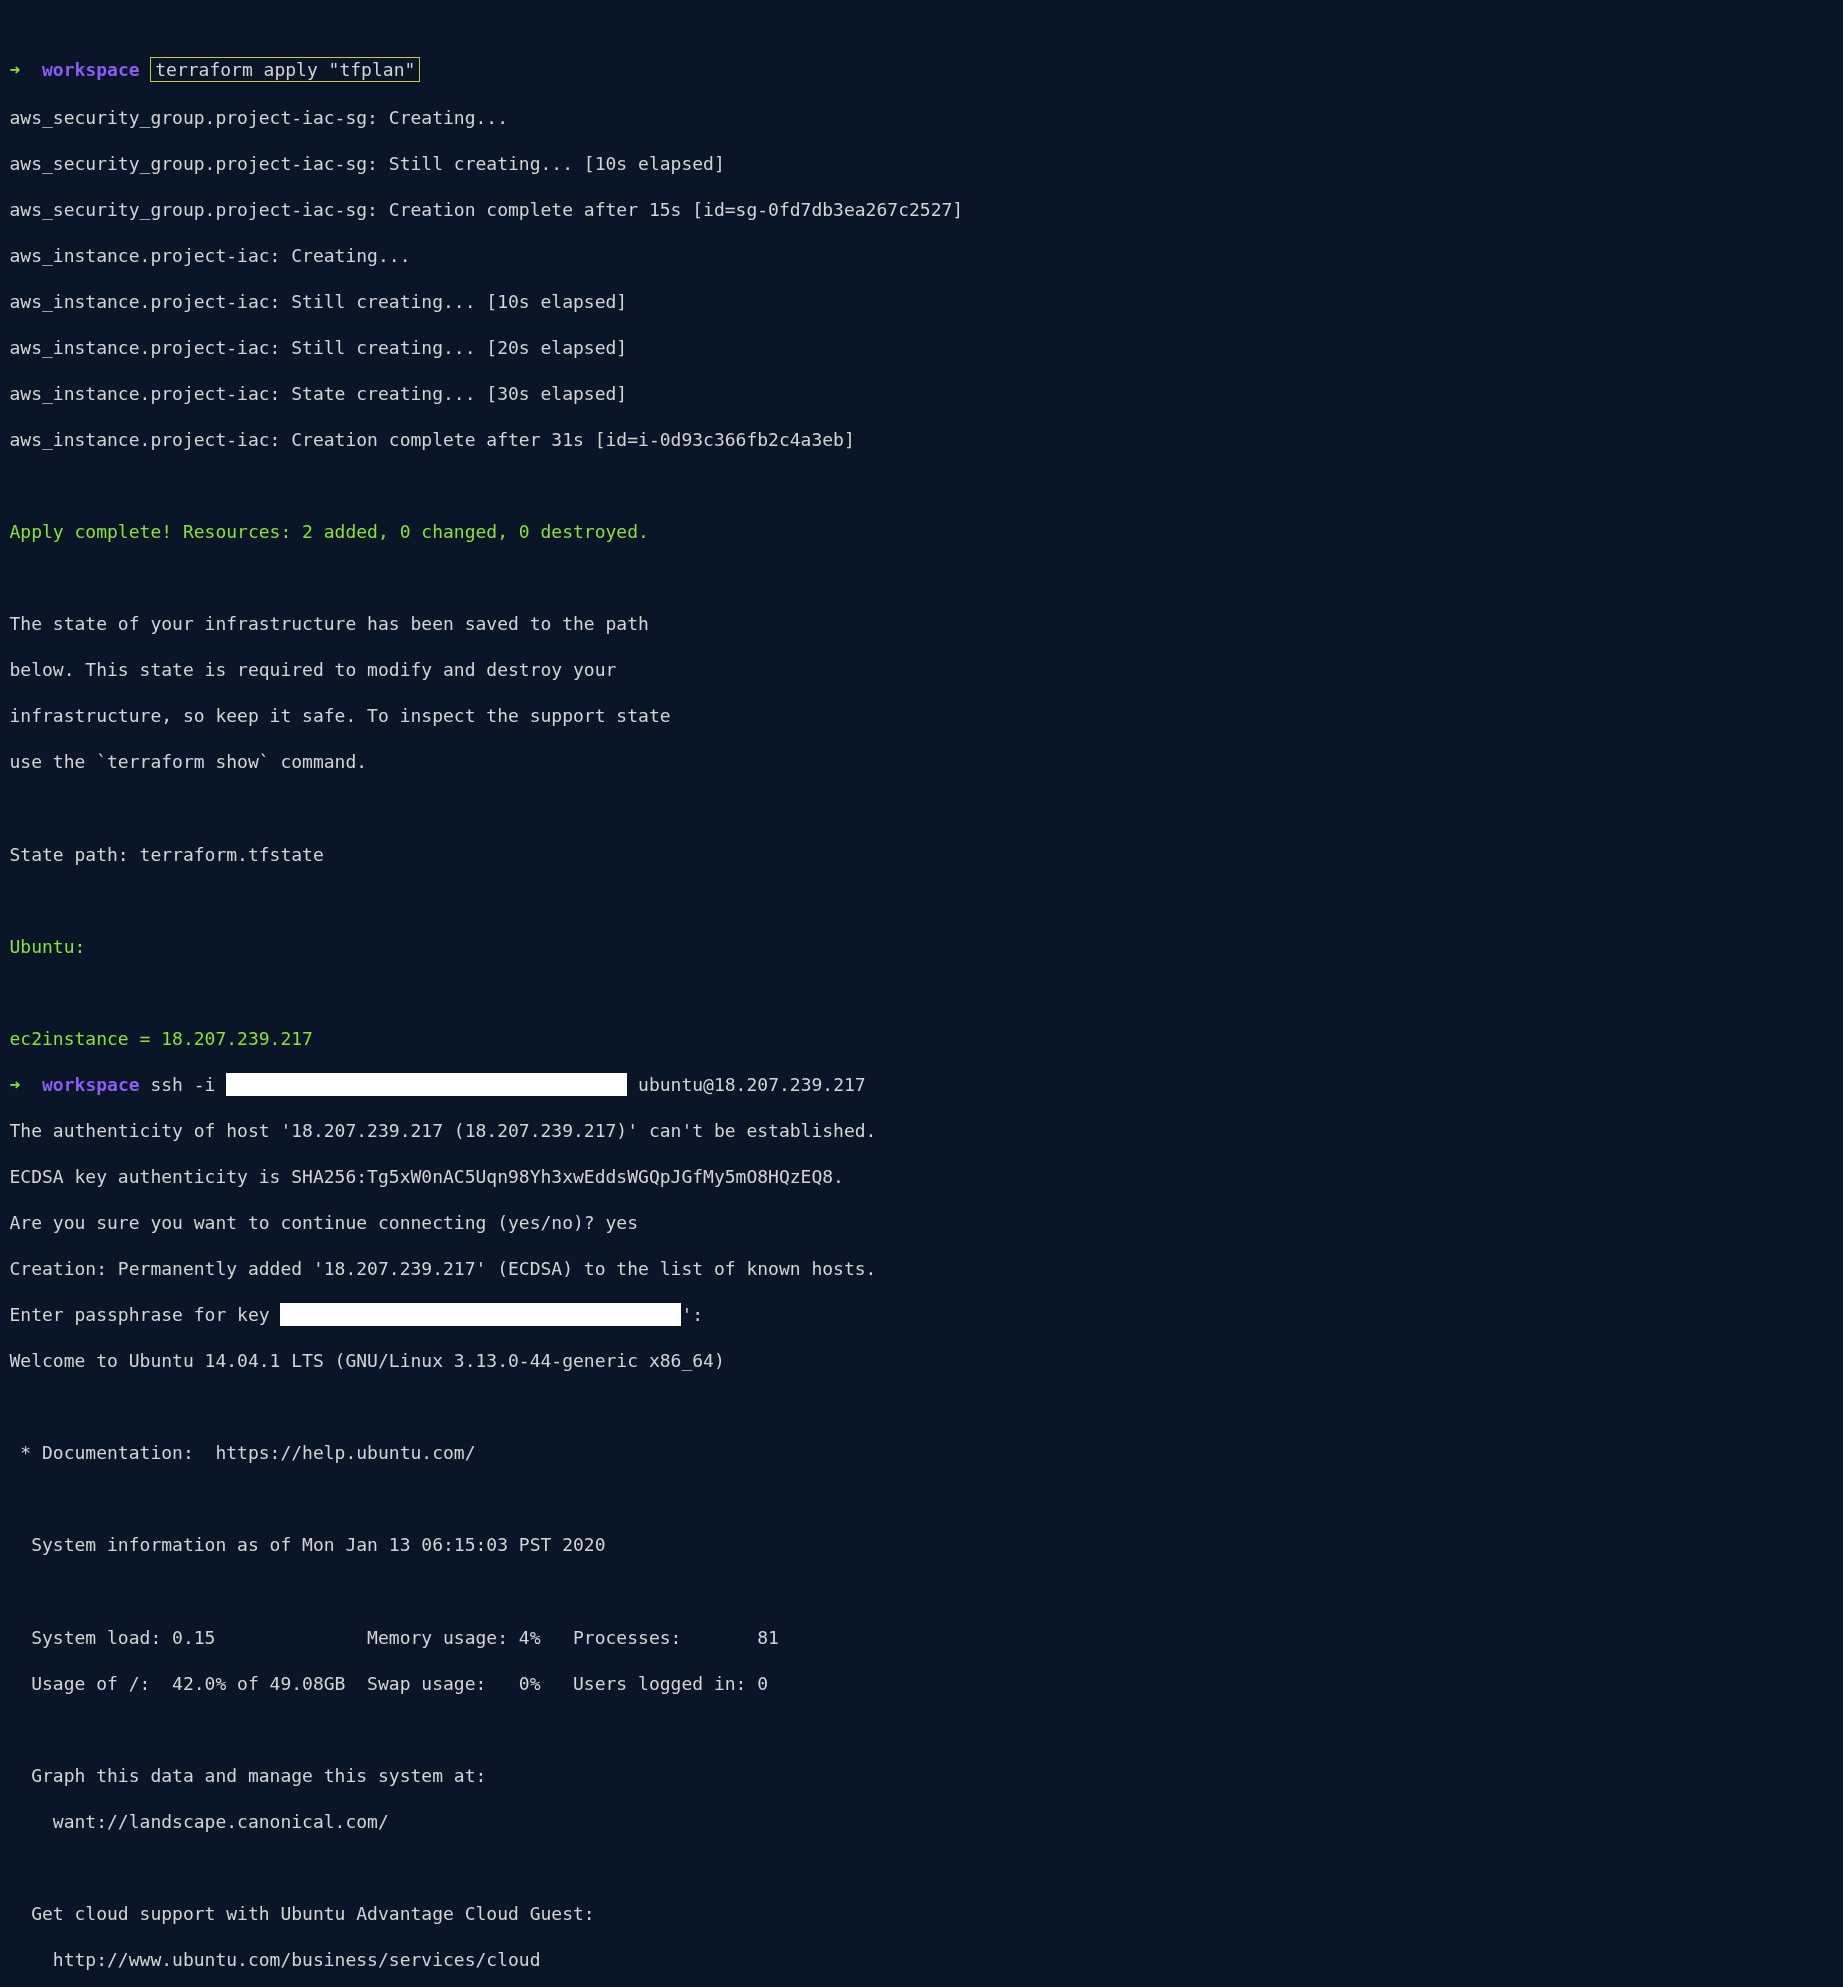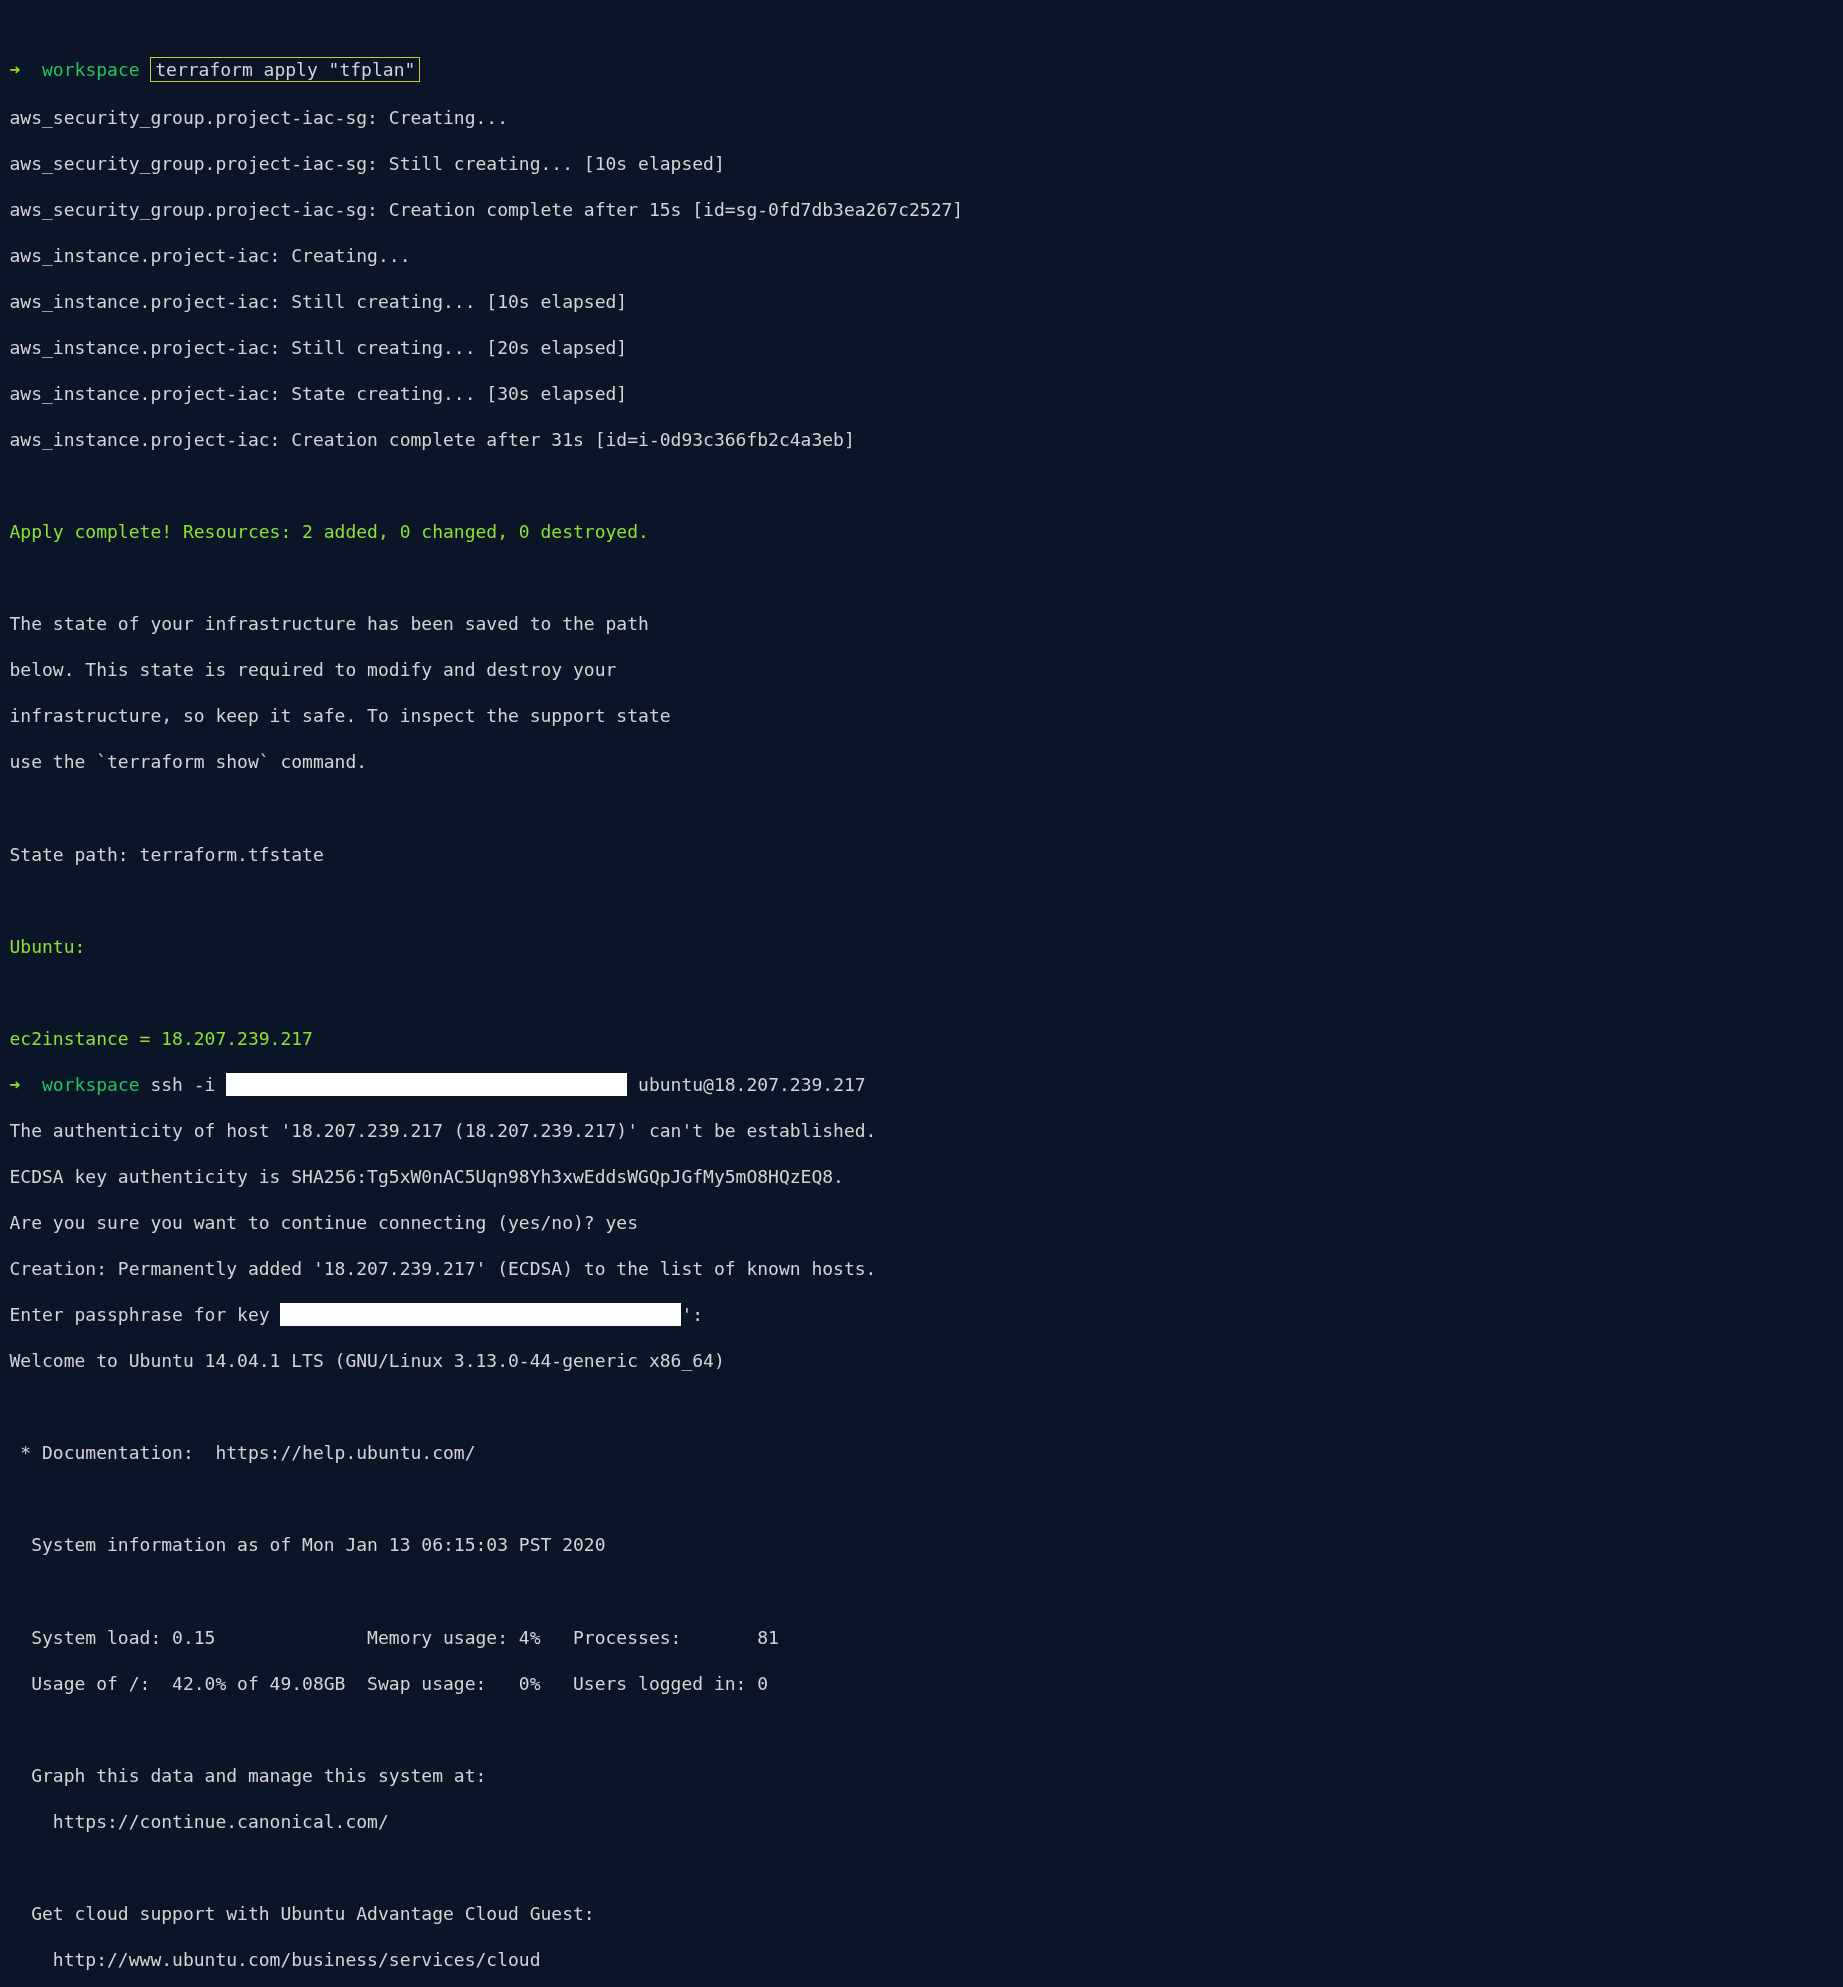--- a/index.html
+++ b/index.html
@@ -8,21 +8,21 @@
     background: #0a1628;
     color: #d4d4d4;
     font-family: "SF Mono", "Monaco", "Menlo", "Consolas", "DejaVu Sans Mono", monospace;
     font-size: 18px;
     line-height: 1.28;
     white-space: pre;
     width: 1843px;
     box-sizing: border-box;
   }
   .arrow { color: #8be234; font-weight: bold; }
-  .cwd { color: #22c55e; font-weight: normal; }
+  .cwd { color: #8b5cf6; font-weight: bold; }
   .cmd { color: #d4d4d4; }
   .boxed {
     border: 0.9px solid #c8c832;
     padding: 0 3.8px;
     display: inline-block;
   }
   .greenbold { color: #8be234; font-weight: normal; }
   .redacted {
     background: #ffffff;
     color: #ffffff;
@@ -64,21 +64,21 @@
 <span class="line">Welcome to Ubuntu 14.04.1 LTS (GNU/Linux 3.13.0-44-generic x86_64)</span>
 <span class="line"> </span>
 <span class="line"> * Documentation:  https://help.ubuntu.com/</span>
 <span class="line"> </span>
 <span class="line">  System information as of Mon Jan 13 06:15:03 PST 2020</span>
 <span class="line"> </span>
 <span class="line">  System load: 0.15              Memory usage: 4%   Processes:       81</span>
 <span class="line">  Usage of /:  42.0% of 49.08GB  Swap usage:   0%   Users logged in: 0</span>
 <span class="line"> </span>
 <span class="line">  Graph this data and manage this system at:</span>
-<span class="line">    https://continue.canonical.com/</span>
+<span class="line">    want://landscape.canonical.com/</span>
 <span class="line"> </span>
 <span class="line">  Get cloud support with Ubuntu Advantage Cloud Guest:</span>
 <span class="line">    http://www.ubuntu.com/business/services/cloud</span>
 
 
 
 
 
 
 

